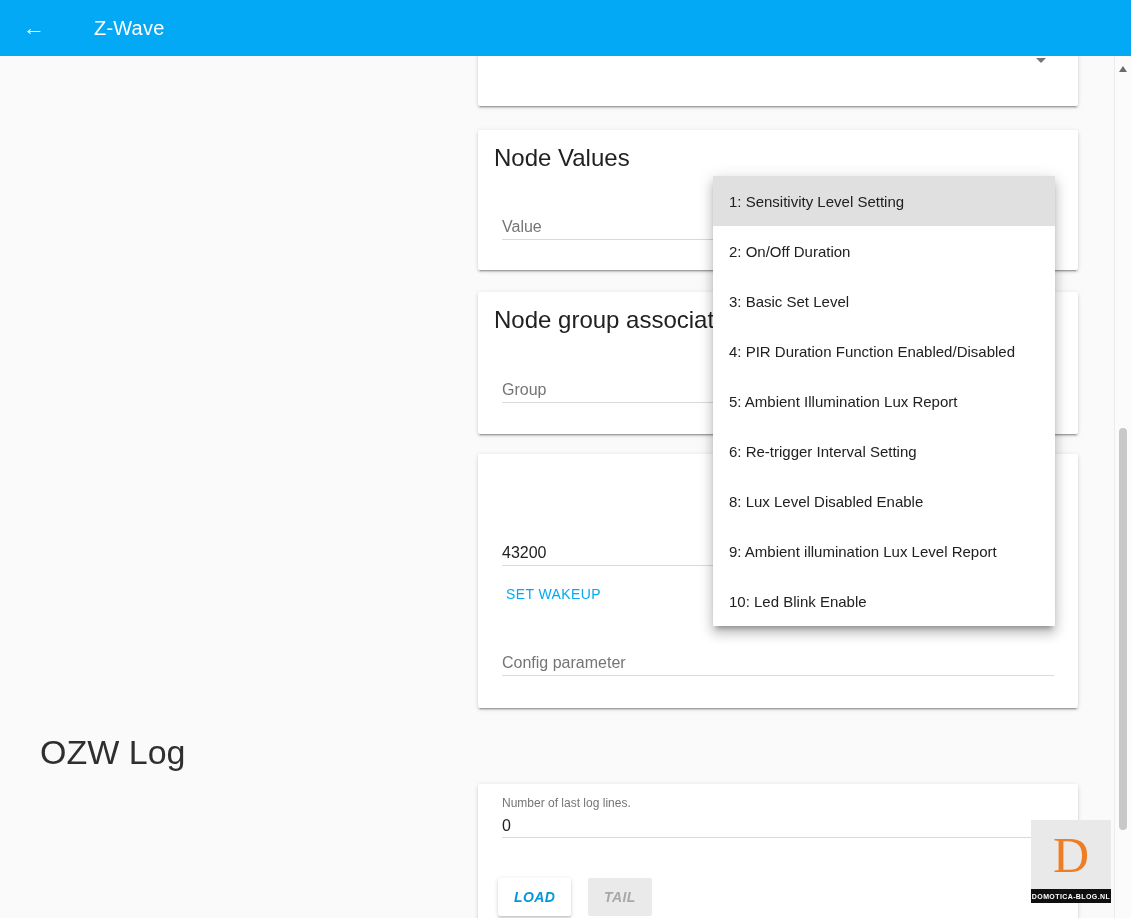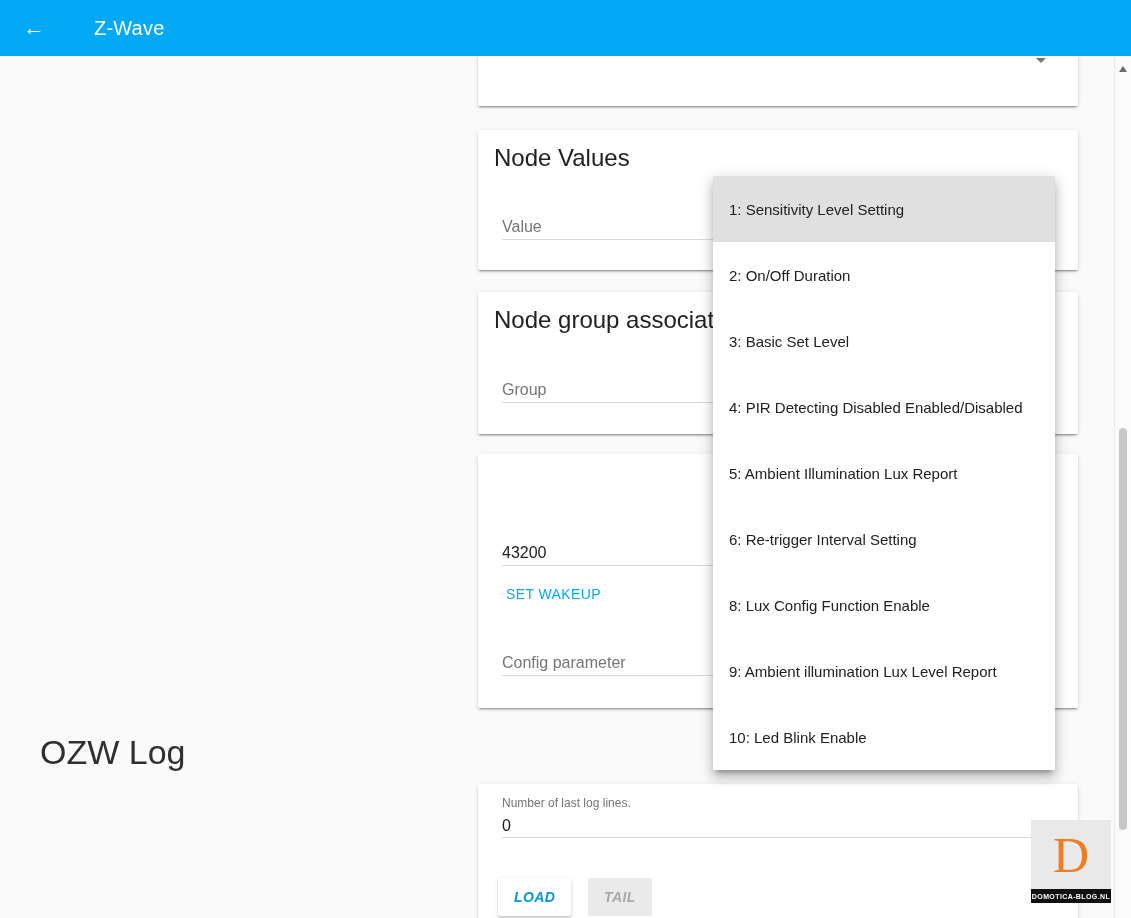--- a/index.html
+++ b/index.html
@@ -83,21 +83,21 @@
     box-shadow:0 2px 2px 0 rgba(0,0,0,0.14), 0 1px 5px 0 rgba(0,0,0,0.12);
   }
   .btn-tail { left:110px; background:#eaeaea; color:#a8a8a8; }
 
   
   .menu {
     position:absolute; left:713px; top:176px; width:342px; background:#fff; z-index:30;
     box-shadow:0 8px 10px 1px rgba(0,0,0,0.14), 0 3px 14px 2px rgba(0,0,0,0.12), 0 5px 5px -3px rgba(0,0,0,0.3);
   }
   .menu-item {
-    height:66px; display:flex; align-items:center; padding:0 16px;
+    height:50px; display:flex; align-items:center; padding:0 16px;
     font-size:15px; color:#212121; cursor:pointer; white-space:nowrap;
   }
   .menu-item.selected { background:#e0e0e0; }
 
   
   .scrollbar {
     position:absolute; right:0; top:56px; width:17px; height:862px;
     background:#fbfbfb; border-left:1px solid #ececec; z-index:50;
   }
   .scroll-up {
@@ -155,24 +155,24 @@
     <div class="small-label">Number of last log lines.</div>
     <input class="field" type="text" value="0" style="">
     <button class="raised-btn btn-load">LOAD</button>
     <button class="raised-btn btn-tail" disabled="">TAIL</button>
   </div>
 
   <div class="menu">
     <div class="menu-item selected">1: Sensitivity Level Setting</div>
     <div class="menu-item">2: On/Off Duration</div>
     <div class="menu-item">3: Basic Set Level</div>
-    <div class="menu-item">4: PIR Detecting Disabled Enabled/Disabled</div>
+    <div class="menu-item">4: PIR Duration Function Enabled/Disabled</div>
     <div class="menu-item">5: Ambient Illumination Lux Report</div>
     <div class="menu-item">6: Re-trigger Interval Setting</div>
-    <div class="menu-item">8: Lux Config Function Enable</div>
+    <div class="menu-item">8: Lux Level Disabled Enable</div>
     <div class="menu-item">9: Ambient illumination Lux Level Report</div>
     <div class="menu-item">10: Led Blink Enable</div>
   </div>
 
   <div class="appbar">
     <button class="back">←</button>
     <div class="title">Z-Wave</div>
   </div>
 
   <div class="scrollbar">

